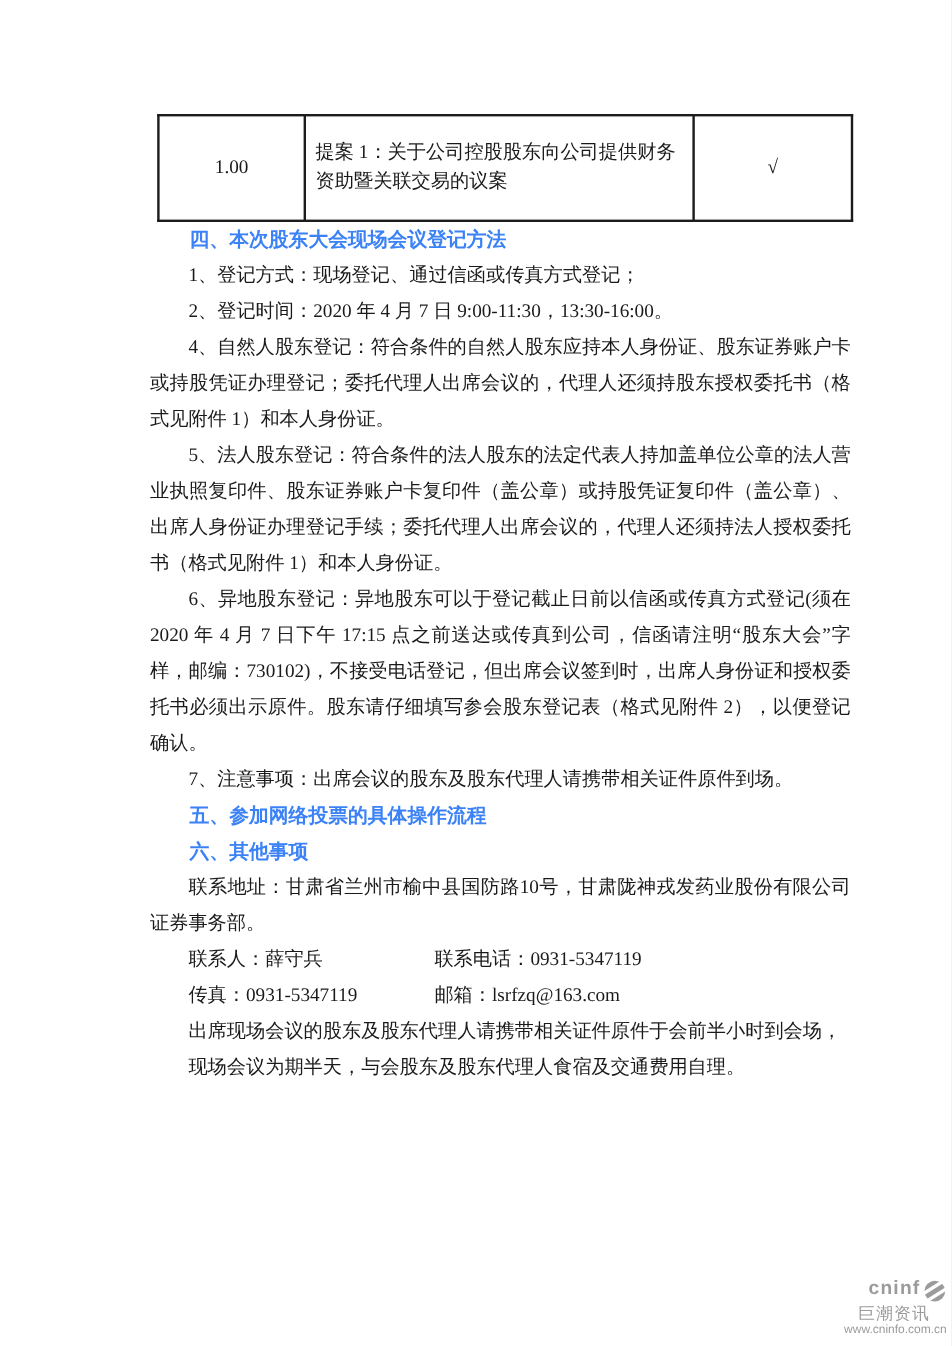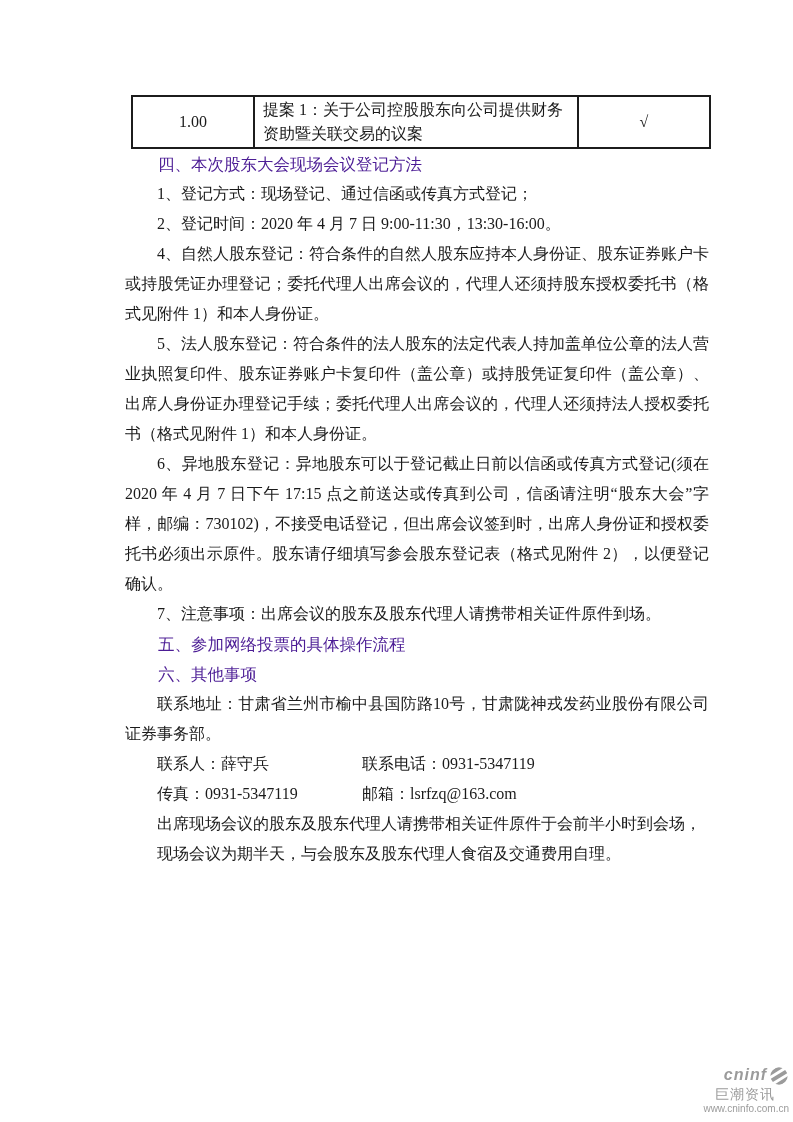--- a/index.html
+++ b/index.html
@@ -27,33 +27,33 @@
     margin-left: 6px;
     table-layout: fixed;
   }
   table.proposal-table td {
     border: 2px solid #1c1c1c;
     font-size: 16px;
     line-height: 24px;
     vertical-align: middle;
   }
   td.cell-seq   { width: 122px; text-align: center; }
-  td.cell-title { width: 324px; text-align: left; padding: 1px 8px; }
+  td.cell-title { width: 324px; text-align: left; padding: 19px 8px; }
   td.cell-vote  { width: 132px; text-align: center; }
   .body-text, .heading {
     font-size: 16px;
     line-height: 30px;
     text-indent: 2em;
     text-align: justify;
   }
   .heading {
     font-family: "Liberation Sans", "DejaVu Sans", sans-serif;
-    font-weight: normal;
+    font-weight: bold;
     font-size: 16.5px;
-    color: #4c1d95;
+    color: #3b82f6;
     text-align: left;
   }
   .contact-row {
     font-size: 16px;
     line-height: 30px;
     padding-left: 2em;
     display: flex;
   }
   .contact-row .col-left { width: 205px; flex: 0 0 auto; }
   .contact-row .col-right { flex: 1 1 auto; }
@@ -61,24 +61,22 @@
     position: absolute;
     right: 4px;
     bottom: 8px;
     text-align: right;
     color: #9b9b9b;
     font-family: "Liberation Sans", "DejaVu Sans", sans-serif;
     line-height: 1.05;
   }
   .wm-brand-row {
     display: flex;
-    align-items: center;
     justify-content: flex-end;
     gap: 2px;
-    font-style: italic;
   }
   .wm-brand {
     font-size: 16px;
     font-weight: bold;
     letter-spacing: 1px;
   }
   .wm-swirl { display: block; }
   .wm-cn {
     font-size: 14px;
     letter-spacing: 1px;

